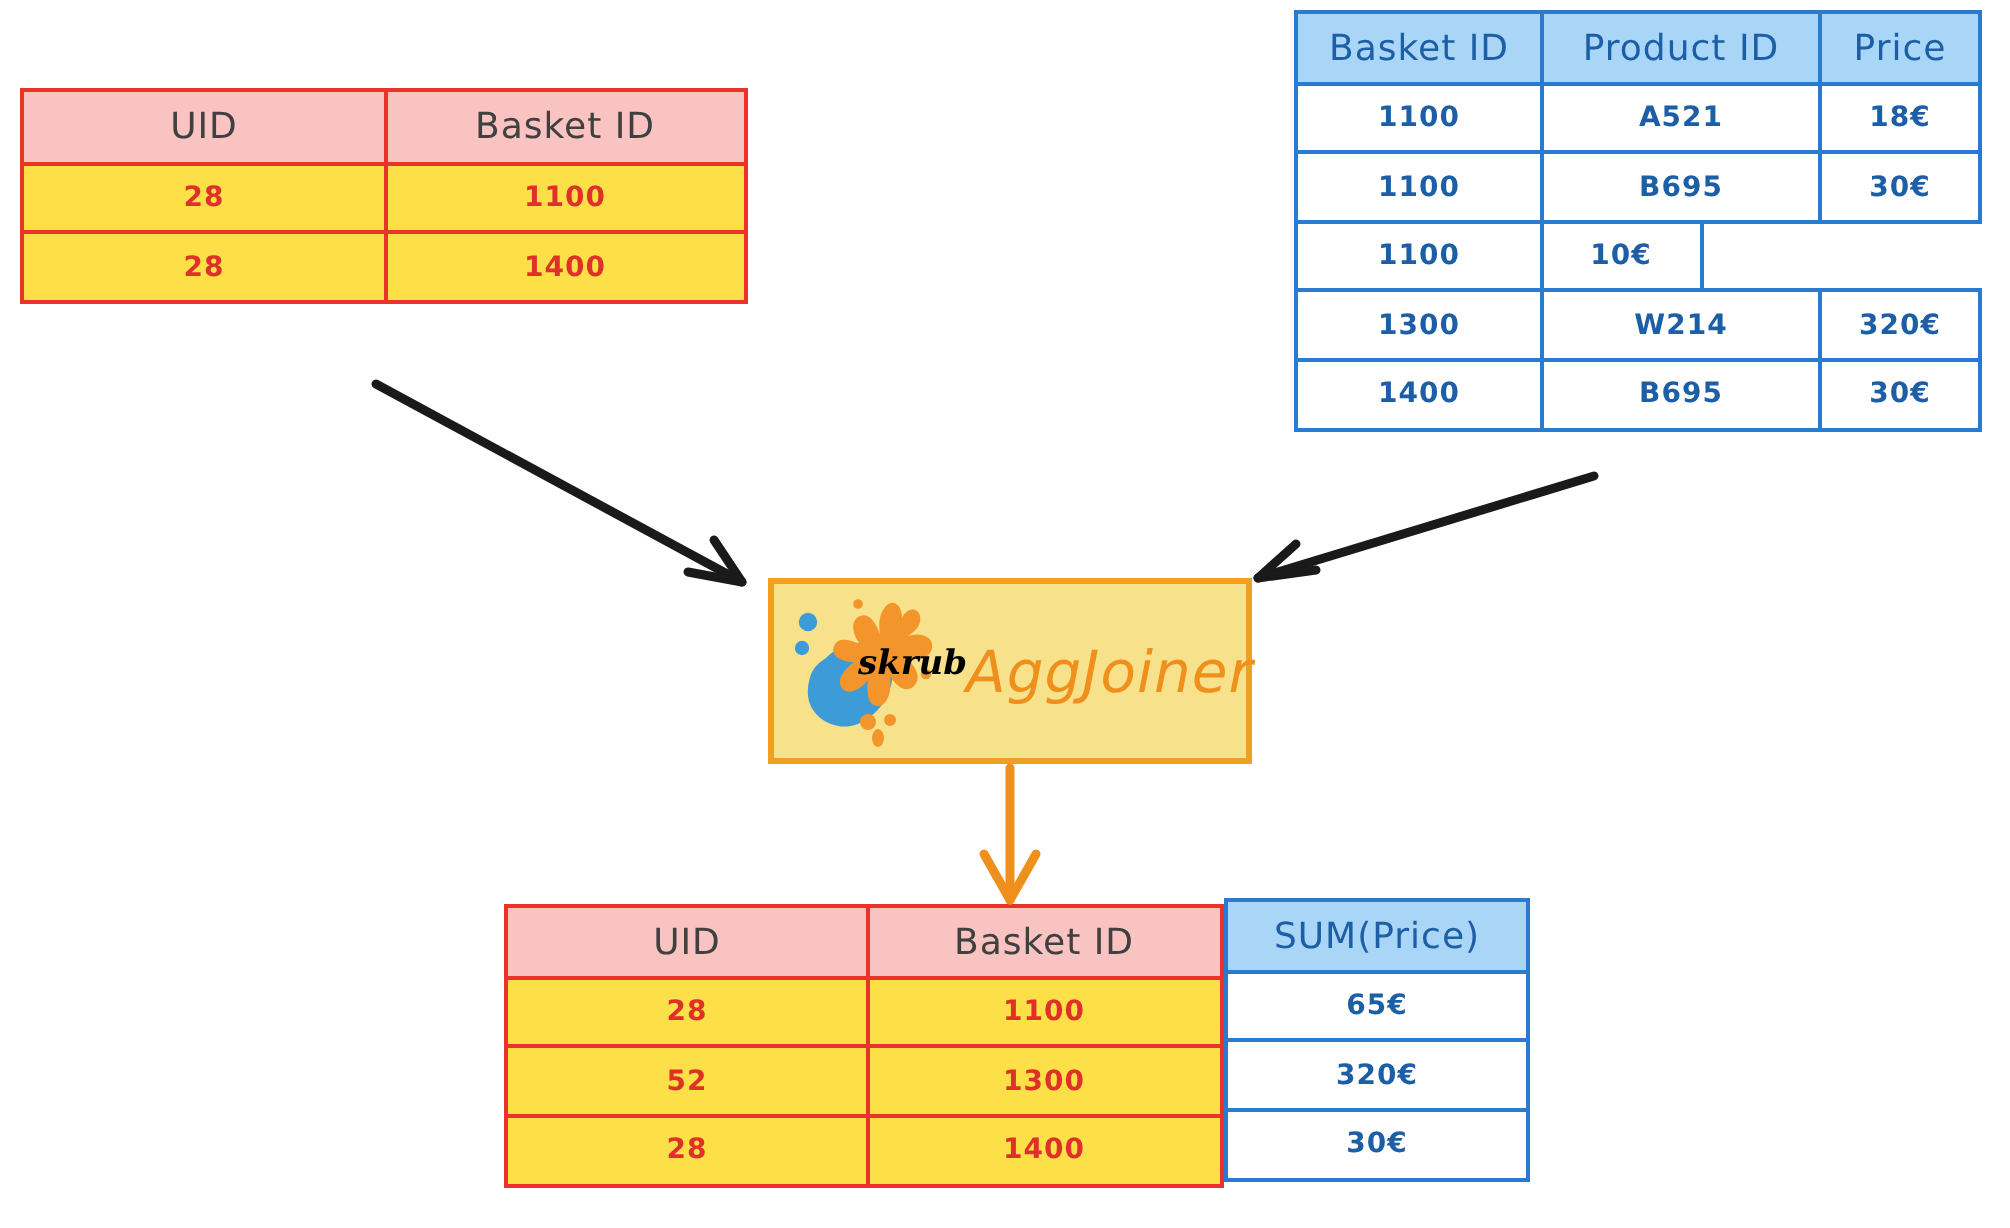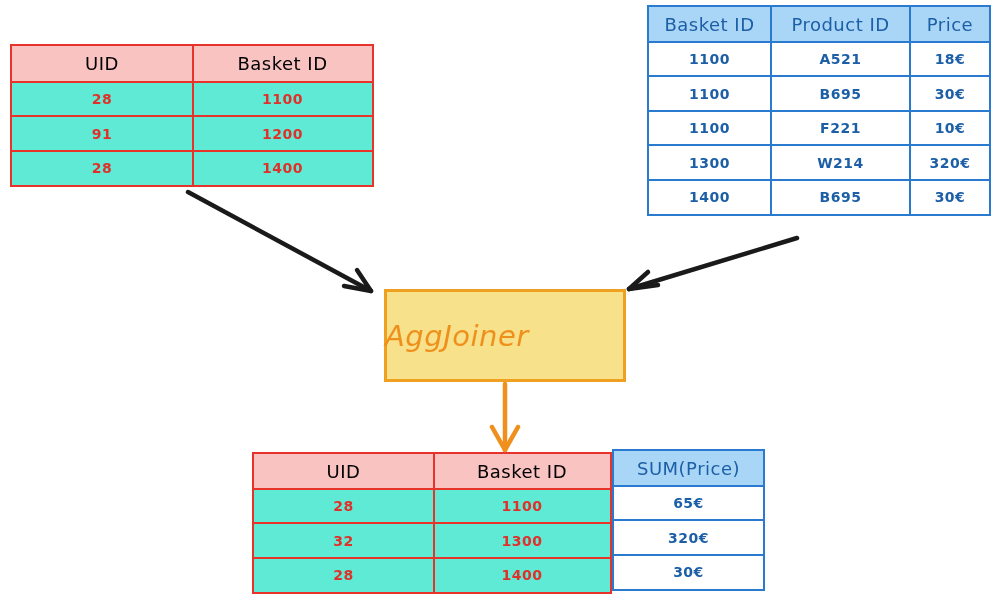--- a/index.html
+++ b/index.html
@@ -31,22 +31,22 @@
     display: flex;
     align-items: center;
     justify-content: center;
     text-align: right;
     white-space: nowrap;
     letter-spacing: 0.5px;
   }
 
   
   .red-border { border: 2.5px solid #e8332b; }
-  .red-head   { background: #f9c3c1; color: #000000; }
-  .red-body   { background: #5eead4; color: #e0302a; }
+  .red-head   { background: #f9c3c1; color: #404040; }
+  .red-body   { background: #fde047; color: #e0302a; }
 
   
   .blue-border { border: 2.5px solid #2a7bd0; }
   .blue-head   { background: #a9d5f6; color: #1d5fa6; }
   .blue-body   { background: #ffffff; color: #1d5fa6; }
 
   .head-txt {
     font-size: 18px;
     font-weight: 400;
     font-family: "DejaVu Sans", sans-serif;
@@ -132,24 +132,20 @@
   <div id="table-left" class="tbl">
     <div class="trow hdr">
       <div class="tcell c0 red-border red-head head-txt">UID</div>
       <div class="tcell c1 red-border red-head head-txt" style="margin-left:-2.5px;">Basket ID</div>
     </div>
     <div class="trow" style="margin-top:-2.5px;">
       <div class="tcell c0 red-border red-body body-txt">28</div>
       <div class="tcell c1 red-border red-body body-txt" style="margin-left:-2.5px;">1100</div>
     </div>
     <div class="trow" style="margin-top:-2.5px;">
-      <div class="tcell c0 red-border red-body body-txt">91</div>
-      <div class="tcell c1 red-border red-body body-txt" style="margin-left:-2.5px;">1200</div>
-    </div>
-    <div class="trow" style="margin-top:-2.5px;">
       <div class="tcell c0 red-border red-body body-txt">28</div>
       <div class="tcell c1 red-border red-body body-txt" style="margin-left:-2.5px;">1400</div>
     </div>
   </div>
 
   <div id="table-right" class="tbl">
     <div class="trow hdr">
       <div class="tcell c0 blue-border blue-head head-txt">Basket ID</div>
       <div class="tcell c1 blue-border blue-head head-txt" style="margin-left:-2.5px;">Product ID</div>
       <div class="tcell c2 blue-border blue-head head-txt" style="margin-left:-2.5px;">Price</div>
@@ -159,50 +155,74 @@
       <div class="tcell c1 blue-border blue-body body-txt" style="margin-left:-2.5px;">A521</div>
       <div class="tcell c2 blue-border blue-body body-txt" style="margin-left:-2.5px;">18€</div>
     </div>
     <div class="trow" style="margin-top:-2.5px;">
       <div class="tcell c0 blue-border blue-body body-txt">1100</div>
       <div class="tcell c1 blue-border blue-body body-txt" style="margin-left:-2.5px;">B695</div>
       <div class="tcell c2 blue-border blue-body body-txt" style="margin-left:-2.5px;">30€</div>
     </div>
     <div class="trow" style="margin-top:-2.5px;">
       <div class="tcell c0 blue-border blue-body body-txt">1100</div>
-      <div class="tcell c1 blue-border blue-body body-txt" style="margin-left:-2.5px;">F221</div>
       <div class="tcell c2 blue-border blue-body body-txt" style="margin-left:-2.5px;">10€</div>
     </div>
     <div class="trow" style="margin-top:-2.5px;">
       <div class="tcell c0 blue-border blue-body body-txt">1300</div>
       <div class="tcell c1 blue-border blue-body body-txt" style="margin-left:-2.5px;">W214</div>
       <div class="tcell c2 blue-border blue-body body-txt" style="margin-left:-2.5px;">320€</div>
     </div>
     <div class="trow" style="margin-top:-2.5px;">
       <div class="tcell c0 blue-border blue-body body-txt">1400</div>
       <div class="tcell c1 blue-border blue-body body-txt" style="margin-left:-2.5px;">B695</div>
       <div class="tcell c2 blue-border blue-body body-txt" style="margin-left:-2.5px;">30€</div>
     </div>
   </div>
 
   <div id="aggjoiner-box">
+    <div id="skrub-logo">
+      <svg viewBox="0 0 92 78" width="92" height="78" xmlns="http://www.w3.org/2000/svg">
+
+        <circle cx="11" cy="14" r="4.6" fill="#3d9bd8"></circle>
+        <circle cx="8" cy="27" r="3.6" fill="#3d9bd8"></circle>
+
+        <path d="M20 32 C28 24 40 22 48 28 C56 34 54 44 50 52 C46 60 36 68 26 66
+                 C16 64 10 56 11 47 C12 39 14 36 20 32 Z" fill="#3d9bd8"></path>
+
+        <path d="M50 6 C54 2 58 6 58 12 C60 7 66 6 67 11 C68 16 64 19 61 21
+                 C67 19 74 21 73 27 C72 33 65 33 60 32 C65 36 68 42 64 46
+                 C60 50 55 46 52 41 C53 48 51 56 46 56 C41 56 40 49 41 43
+                 C37 48 31 51 28 47 C25 43 29 38 34 34 C28 34 22 31 24 26
+                 C26 21 32 23 37 25 C33 20 32 13 37 11 C42 9 45 15 47 20
+                 C46 14 47 9 50 6 Z" fill="#f4952c"></path>
+
+        <circle cx="41" cy="64" r="4" fill="#f4952c"></circle>
+        <circle cx="52" cy="63" r="3" fill="#f4952c"></circle>
+        <circle cx="70" cy="40" r="2.6" fill="#f4952c"></circle>
+        <circle cx="36" cy="5" r="2.4" fill="#f4952c"></circle>
+        <ellipse cx="46" cy="72" rx="3" ry="4.5" fill="#f4952c"></ellipse>
+
+        <text x="36" y="40" font-family="DejaVu Serif, serif" font-size="17" font-style="italic" font-weight="bold" fill="#000000">skrub</text>
+      </svg>
+    </div>
     <div id="aggjoiner-label">AggJoiner</div>
   </div>
 
   <div id="table-result" class="tbl">
     <div class="trow hdr">
       <div class="tcell c0 red-border red-head head-txt">UID</div>
       <div class="tcell c1 red-border red-head head-txt" style="margin-left:-2.5px;">Basket ID</div>
     </div>
     <div class="trow" style="margin-top:-2.5px;">
       <div class="tcell c0 red-border red-body body-txt">28</div>
       <div class="tcell c1 red-border red-body body-txt" style="margin-left:-2.5px;">1100</div>
     </div>
     <div class="trow" style="margin-top:-2.5px;">
-      <div class="tcell c0 red-border red-body body-txt">32</div>
+      <div class="tcell c0 red-border red-body body-txt">52</div>
       <div class="tcell c1 red-border red-body body-txt" style="margin-left:-2.5px;">1300</div>
     </div>
     <div class="trow" style="margin-top:-2.5px;">
       <div class="tcell c0 red-border red-body body-txt">28</div>
       <div class="tcell c1 red-border red-body body-txt" style="margin-left:-2.5px;">1400</div>
     </div>
   </div>
 
   <div id="table-result-sum" class="tbl">
     <div class="trow hdr">

